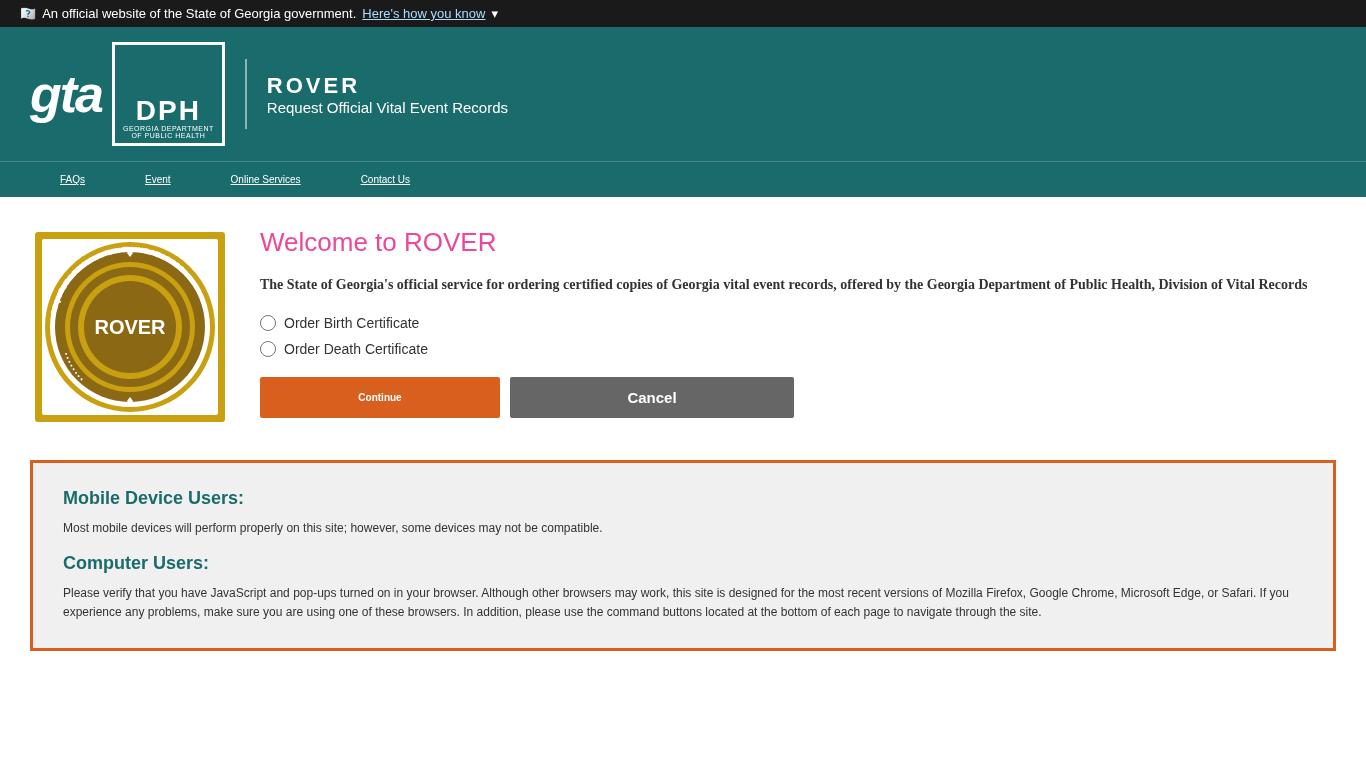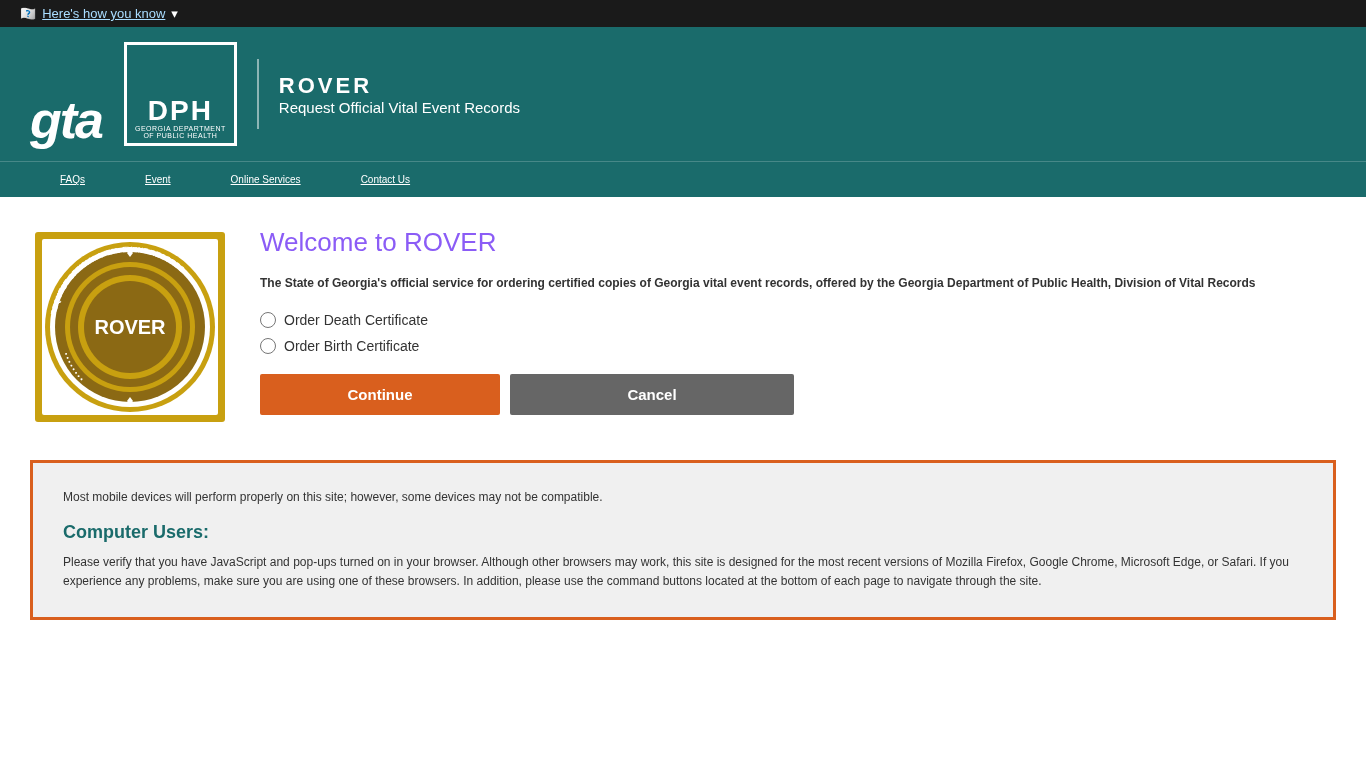--- a/index.html
+++ b/index.html
@@ -20,22 +20,22 @@
     
     .header {
       background: #1a6b6b;
       padding: 15px 30px;
       display: flex;
       align-items: center;
       gap: 0;
     }
     .header-logos {
       display: flex;
-      align-items: flex-end;
-      gap: 22px;
+      align-items: center;
+      gap: 10px;
     }
     .gta-logo {
       color: #fff;
       font-size: 52px;
       font-weight: bold;
       font-style: italic;
       letter-spacing: -2px;
       line-height: 1;
     }
     .dph-logo {
@@ -123,29 +123,30 @@
       height: 200px;
     }
 
     
     .form-area {
       flex: 1;
     }
     .welcome-title {
       font-size: 26px;
       font-weight: normal;
-      color: #8b5cf6;
+      color: #ec4899;
       margin-bottom: 16px;
     }
     .description {
-      font-size: 12px;
+      font-size: 14px;
       font-weight: bold;
       color: #333;
       margin-bottom: 20px;
       line-height: 1.5;
+      font-family: Liberation Serif, serif;
     }
     .radio-group {
       margin-bottom: 20px;
     }
     .radio-item {
       display: flex;
       align-items: center;
       gap: 8px;
       margin-bottom: 10px;
       font-size: 14px;
@@ -159,21 +160,21 @@
       display: flex;
       gap: 10px;
       margin-top: 10px;
     }
     .btn-continue {
       background: #d95f1e;
       color: #fff;
       border: none;
       padding: 12px 0;
       width: 240px;
-      font-size: 15px;
+      font-size: 10px;
       font-weight: bold;
       cursor: pointer;
       border-radius: 2px;
     }
     .btn-cancel {
       background: #666;
       color: #fff;
       border: none;
       padding: 12px 0;
       width: 284px;
@@ -201,20 +202,21 @@
       color: #333;
       margin-bottom: 15px;
     }
     .info-section p:last-child { margin-bottom: 0; }
   </style>
 </head>
 <body>
 
 <div class="top-banner">
   <span>🏴󠁵󠁳󠁧󠁡󠁿</span>
+  <span>An official website of the State of Georgia government.</span>
   <a href="#" style="color:#adf;">Here's how you know</a>
   <span>▾</span>
 </div>
 
 <div class="header">
   <div class="header-logos">
     <div class="gta-logo">
       <span>gta</span>
     </div>
     <div class="dph-logo">
@@ -271,32 +273,33 @@
       <polygon points="100,22 103,26 100,30 97,26" fill="#fff"></polygon>
       <polygon points="100,170 103,174 100,178 97,174" fill="#fff"></polygon>
     </svg>
   </div>
 
   <div class="form-area">
     <h2 class="welcome-title">Welcome to ROVER</h2>
     <p class="description">The State of Georgia's official service for ordering certified copies of Georgia vital event records, offered by the Georgia Department of Public Health, Division of Vital Records</p>
     <div class="radio-group">
       <div class="radio-item">
+        <input type="radio" name="certificate" value="birth" id="birth" style="">
+        <label for="birth">Order Birth Certificate</label>
+      </div>
+      <div class="radio-item">
         <input type="radio" name="certificate" value="death" id="death" style="">
         <label for="death">Order Death Certificate</label>
-      </div>
-      <div class="radio-item">
-        <input type="radio" name="certificate" value="birth" id="birth" style="">
-        <label for="birth">Order Birth Certificate</label>
       </div>
     </div>
     <div class="button-group">
       <button class="btn-continue">Continue</button>
       <button class="btn-cancel">Cancel</button>
     </div>
   </div>
 </div>
 
 <div class="info-section">
+  <h3>Mobile Device Users:</h3>
   <p>Most mobile devices will perform properly on this site; however, some devices may not be compatible.</p>
   <h3>Computer Users:</h3>
   <p>Please verify that you have JavaScript and pop-ups turned on in your browser. Although other browsers may work, this site is designed for the most recent versions of Mozilla Firefox, Google Chrome, Microsoft Edge, or Safari. If you experience any problems, make sure you are using one of these browsers. In addition, please use the command buttons located at the bottom of each page to navigate through the site.</p>
 </div>
 
 </body></html>

